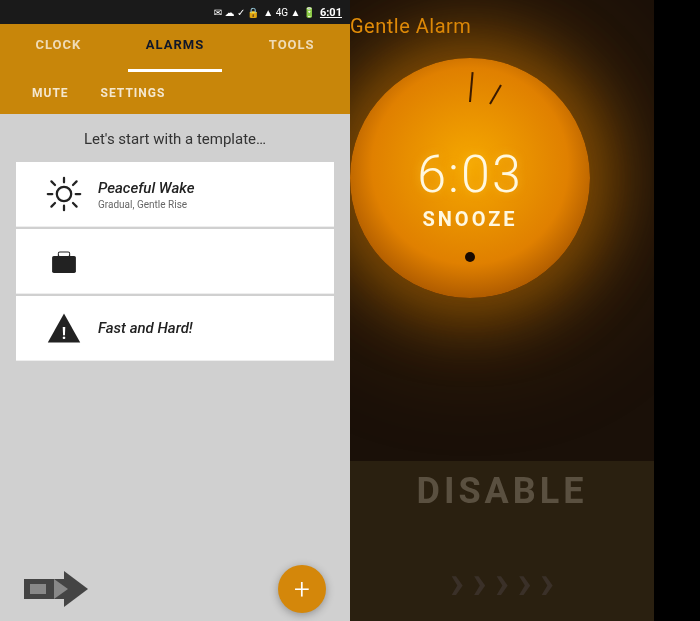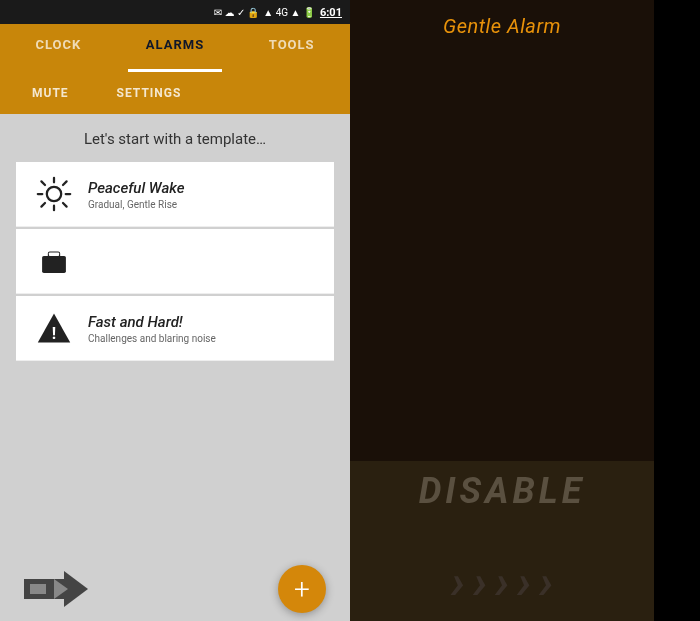--- a/index.html
+++ b/index.html
@@ -80,21 +80,20 @@
       height: 3px;
       background: white;
     }
 
     .action-bar {
       background: #c8860a;
       display: flex;
       height: 42px;
       align-items: center;
       padding: 0 16px;
-      gap: 16px;
     }
     .action-btn {
       color: rgba(255,255,255,0.8);
       font-size: 12px;
       font-weight: bold;
       letter-spacing: 1px;
       cursor: pointer;
       padding: 6px 16px;
     }
 
@@ -115,21 +114,21 @@
     .template-list {
       width: 100%;
       display: flex;
       flex-direction: column;
       gap: 2px;
     }
     .template-item {
       background: white;
       display: flex;
       align-items: center;
-      padding: 12px 18px;
+      padding: 12px 28px;
       gap: 14px;
       cursor: pointer;
       border-bottom: 1px solid #eee;
     }
     .template-icon {
       width: 40px;
       height: 40px;
       display: flex;
       align-items: center;
       justify-content: center;
@@ -188,24 +187,23 @@
     .briefcase-icon { width: 34px; height: 34px; }
     .warning-icon { width: 36px; height: 36px; }
 
     
     .right-panel {
       width: 304px;
       height: 621px;
       background: #1a1008;
       display: flex;
       flex-direction: column;
-      align-items: center;
+      align-items: flex-start;
       position: relative;
       overflow: hidden;
-      font-style: italic;
     }
 
     .right-header {
       padding: 14px 0 10px 0;
       text-align: center;
     }
     .gentle-alarm-title {
       color: #e8920a;
       font-size: 20px;
       font-weight: 400;
@@ -384,21 +382,20 @@
 
       <div class="template-item">
         <div class="template-icon">
           <svg class="warning-icon" viewBox="0 0 40 40">
             <polygon points="20,4 38,36 2,36" fill="#222"></polygon>
             <text x="20" y="32" text-anchor="middle" fill="white" font-size="18" font-weight="bold">!</text>
           </svg>
         </div>
         <div class="template-text">
           <span class="template-name">Fast and Hard!</span>
-          <span class="template-desc">Challenges and blaring noise</span>
         </div>
       </div>
     </div>
 
   </div>
 
   <div class="bottom-bar">
     <div style="display:flex; align-items:center;">
       <svg width="64" height="36" viewBox="0 0 64 36">
         <rect x="0" y="8" width="40" height="20" fill="#444"></rect>
@@ -410,20 +407,28 @@
     <div class="fab-btn">+</div>
   </div>
 </div>
 
 <div class="right-panel">
 
   <div class="right-header">
     <div class="gentle-alarm-title">Gentle Alarm</div>
   </div>
 
+  <div class="clock-face-container">
+    <div class="clock-glow"></div>
+    <div class="clock-hand-minute"></div>
+    <div class="clock-hand-hour"></div>
+    <div class="clock-time">6:03</div>
+    <div class="clock-snooze">SNOOZE</div>
+    <div class="clock-dot"></div>
+  </div>
 
   <div class="disable-section">
     <div class="disable-text">DISABLE</div>
     <div class="chevrons-container">
       <span class="chevron">›</span>
       <span class="chevron">›</span>
       <span class="chevron">›</span>
       <span class="chevron">›</span>
       <span class="chevron">›</span>
     </div>

